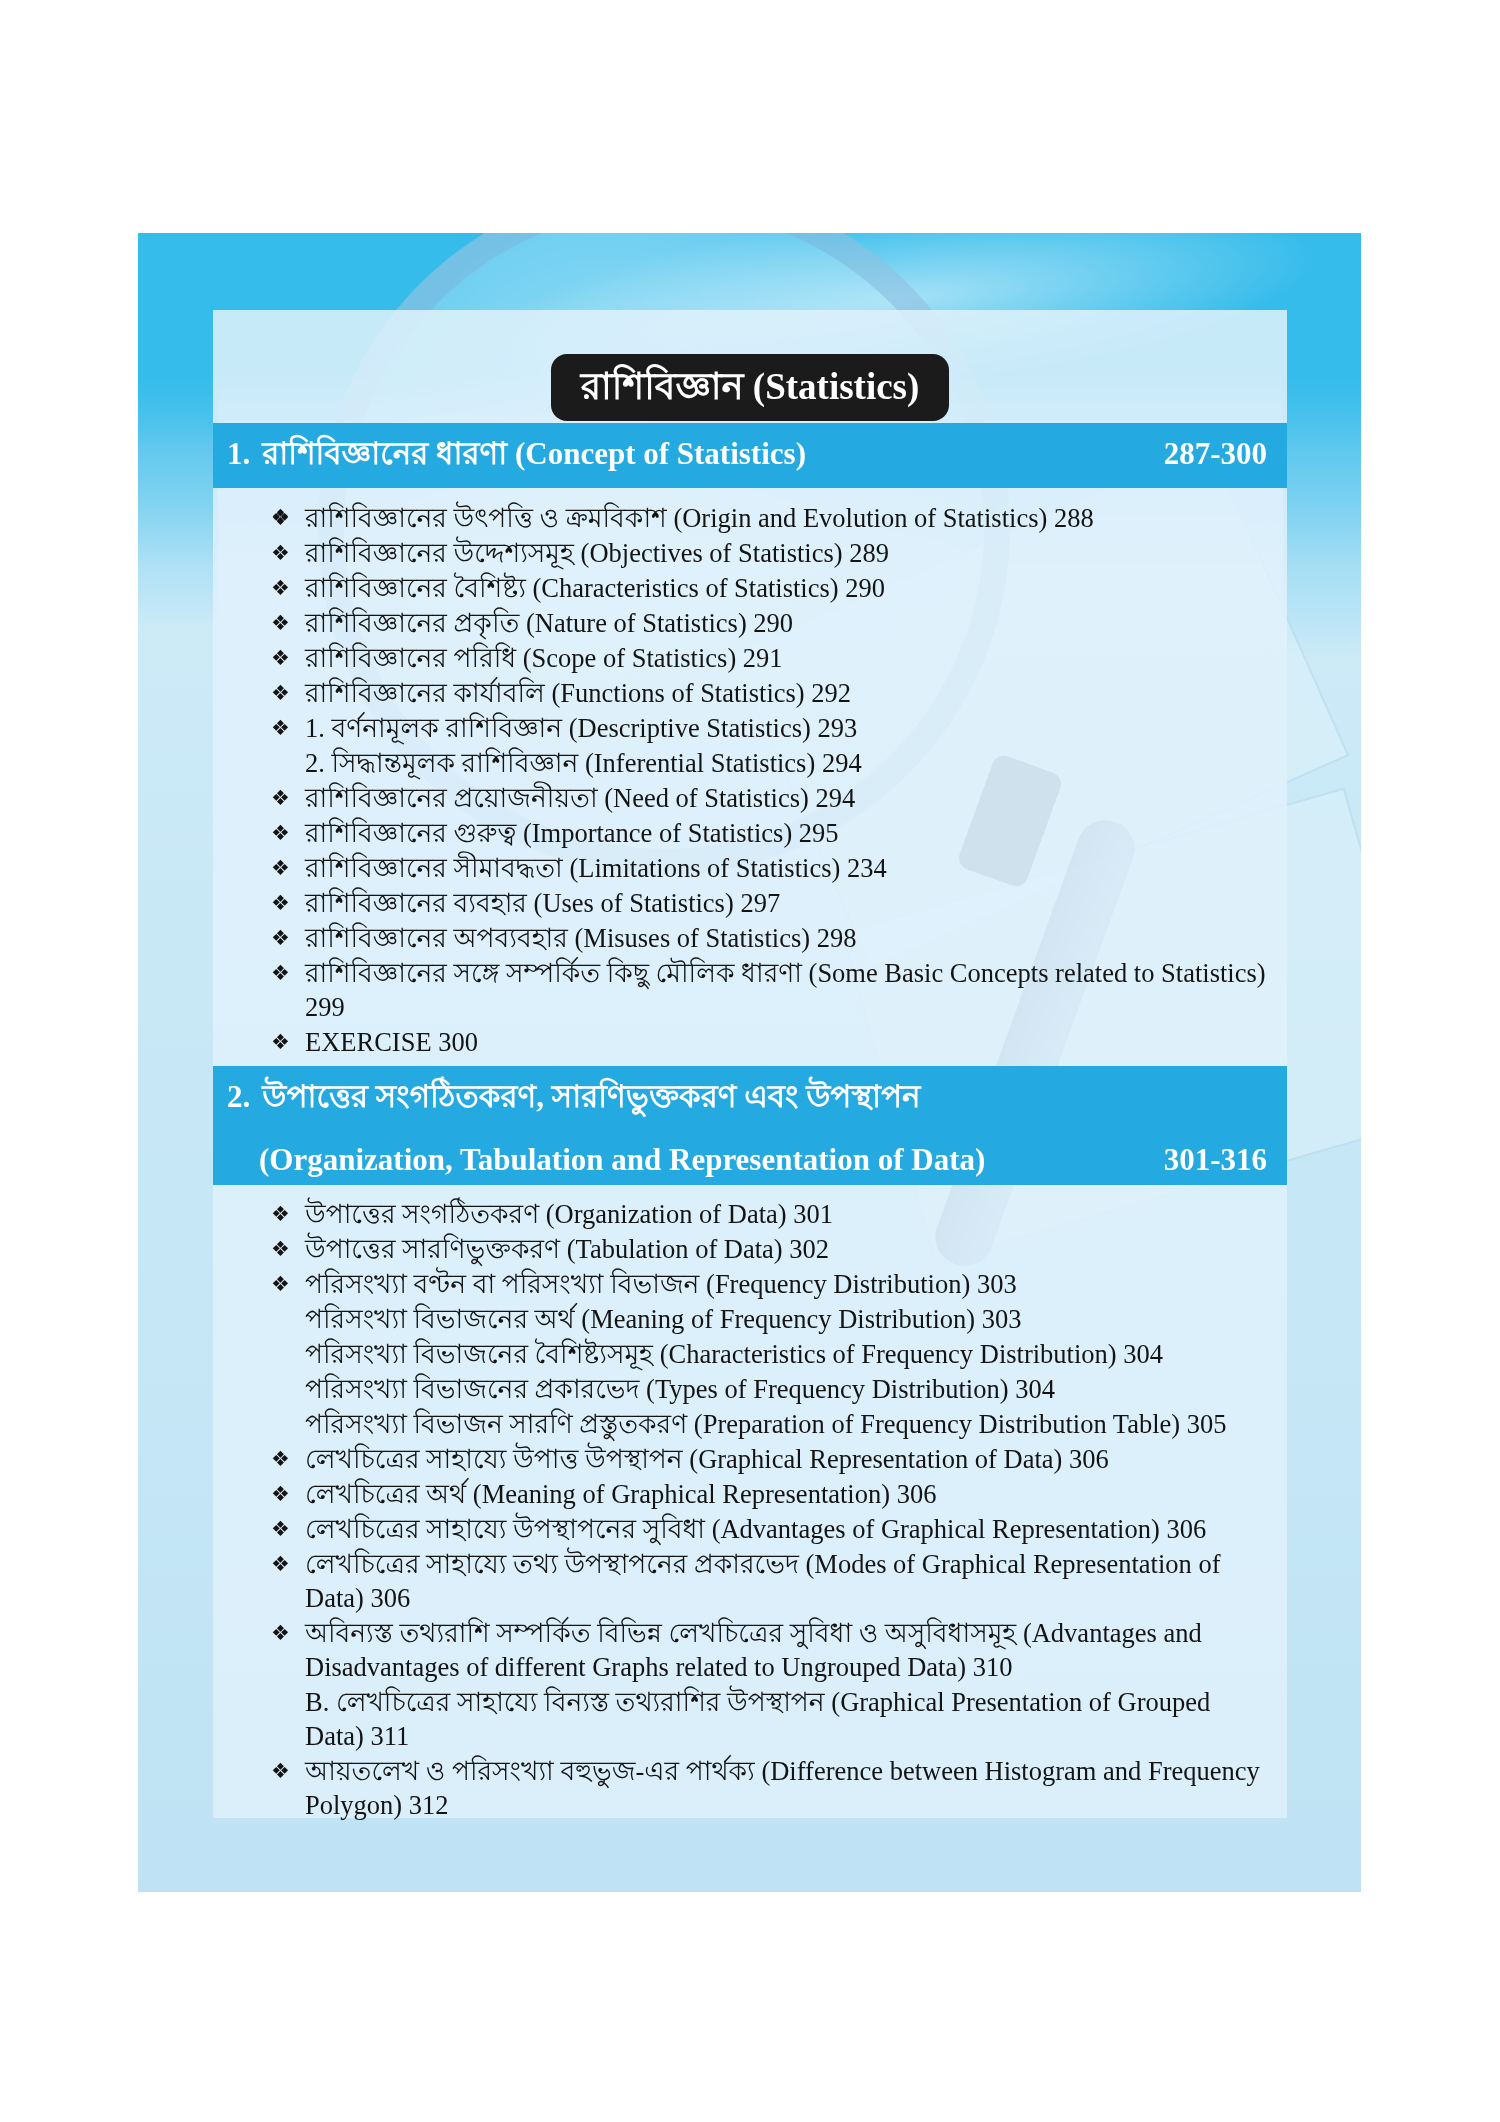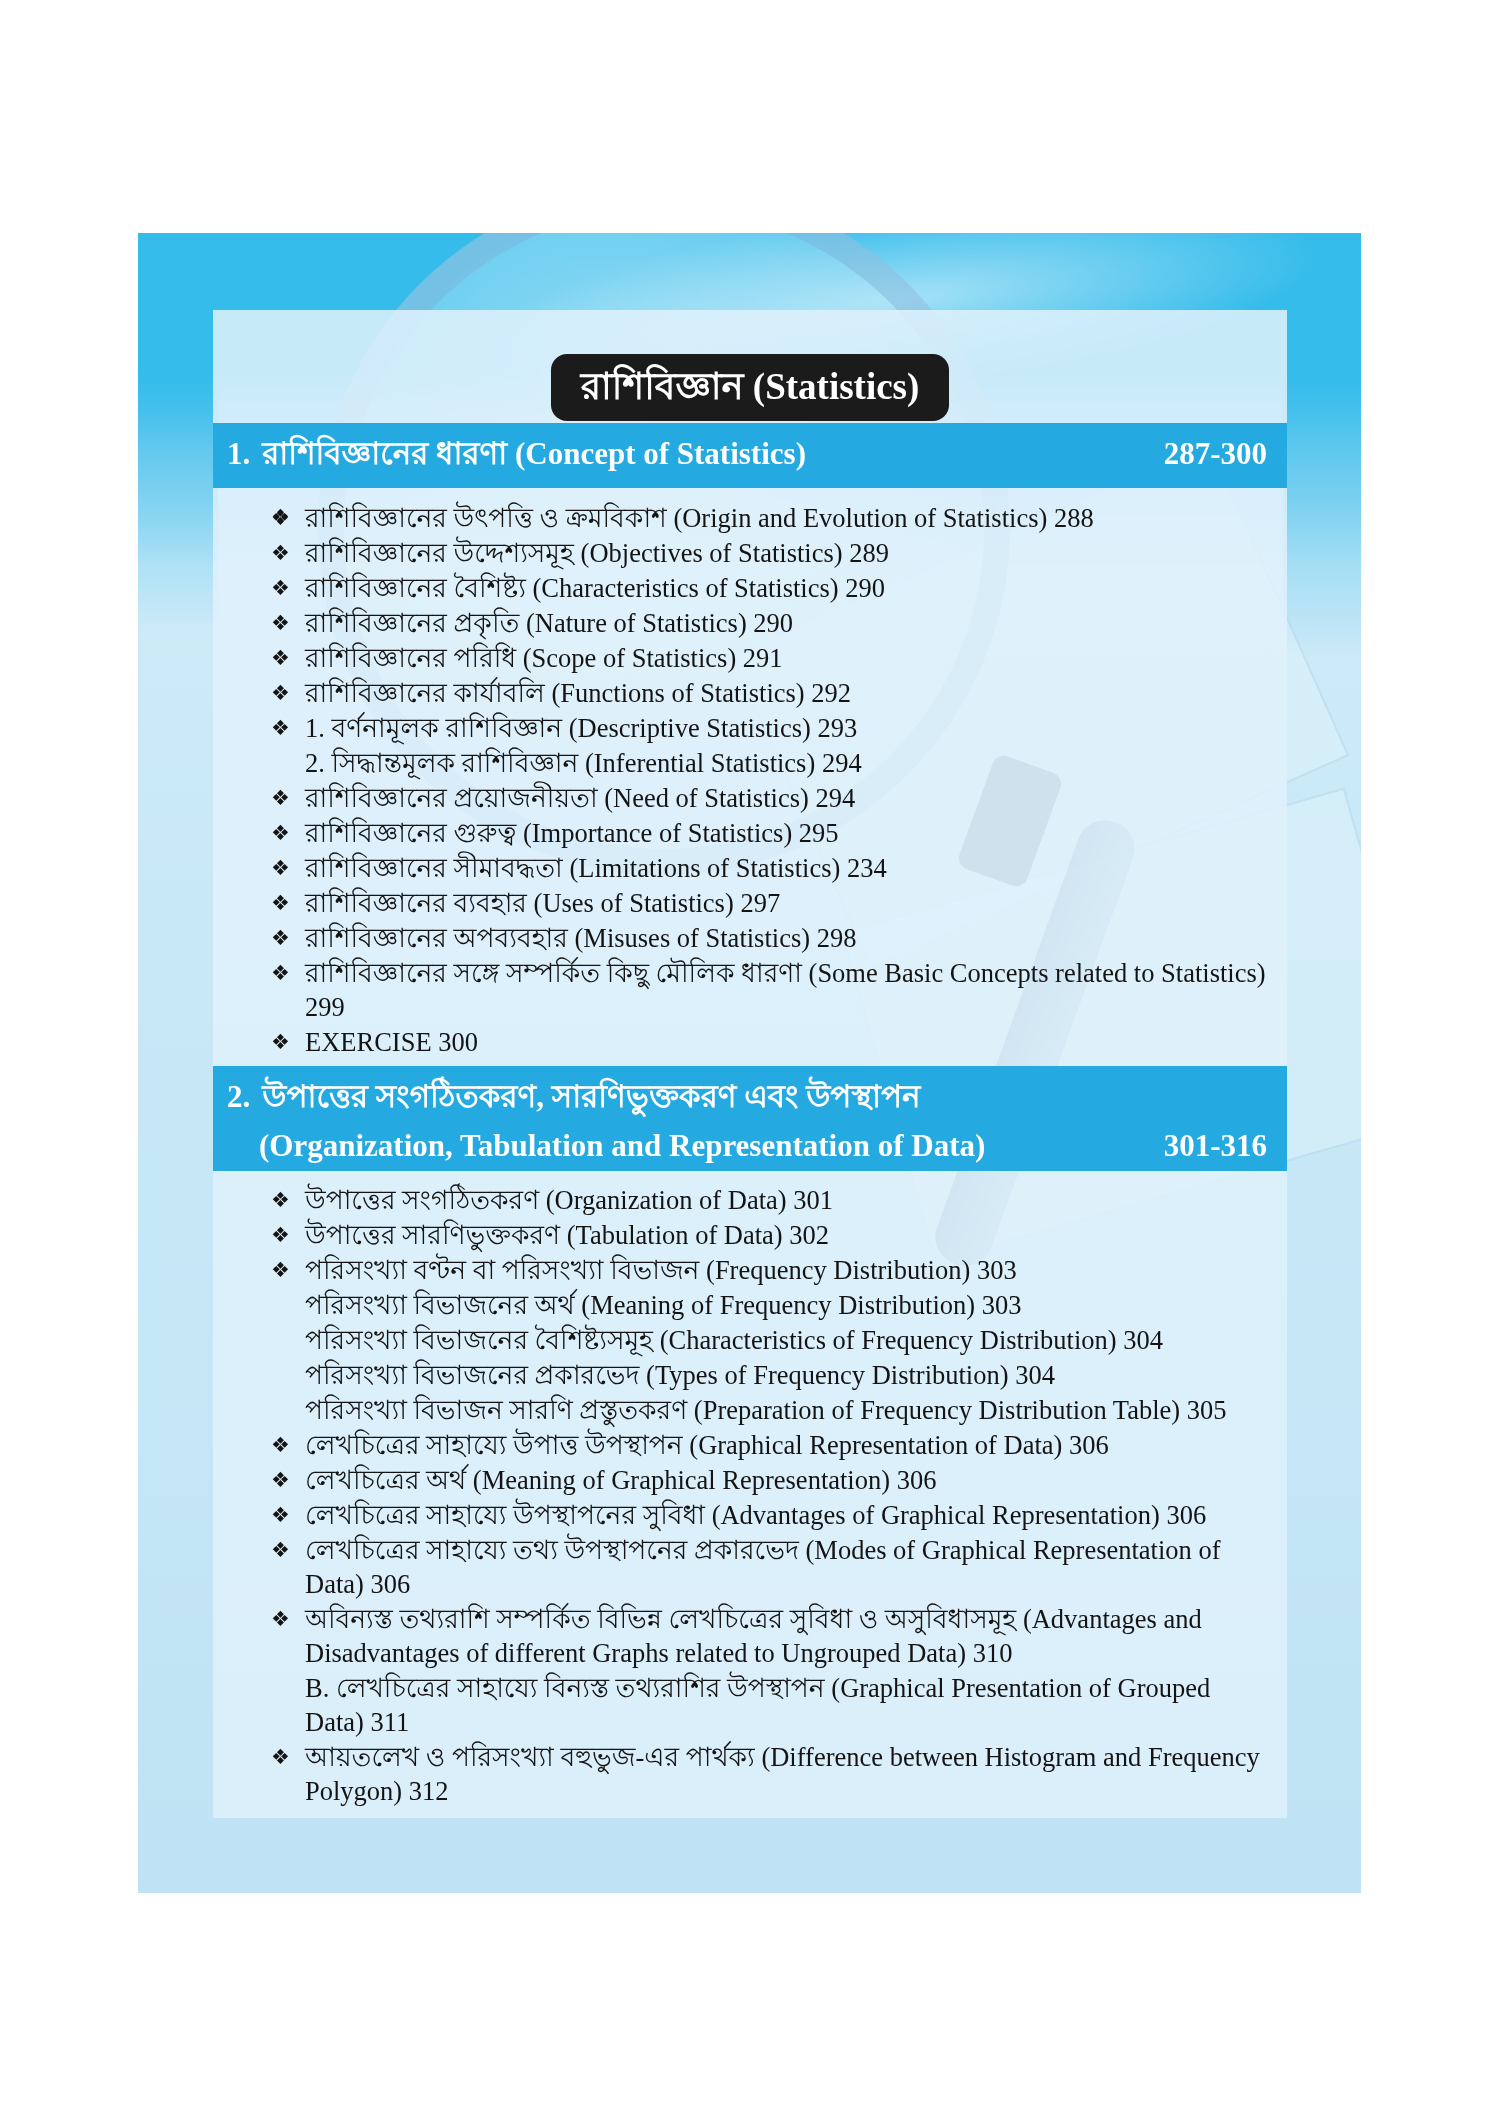--- a/index.html
+++ b/index.html
@@ -1,18 +1,18 @@
 <!DOCTYPE html>
 <html style="--accent: #25a9e1; --band: #35bceb; --badge: #1b1b1b; --panel: #e0f1fb;"><head>
 <meta charset="utf-8">
 <style>
   html,body{margin:0;padding:0;}
   .page{
     position:relative;
-    width:1500px;height:2122px;
+    width:1500px;height:1892px;
     background:#ffffff;
     font-family:"Liberation Serif","DejaVu Serif",serif;
     overflow:hidden;
   }
   
   .outer{
     position:absolute;left:138px;top:233px;width:1223px;height:1660px;
     background:linear-gradient(180deg,
       var(--band,#35bceb) 0%, var(--band,#35bceb) 8.5%,
       #9fdaf2 13%, #cdeaf7 20%, #c6e7f6 60%, #bfe3f4 100%);
@@ -79,21 +79,21 @@
   }
   
   .sec-header{
     background:var(--accent,#25a9e1);
     color:#ffffff;
     font-weight:bold;
     font-size:31px;
     padding:6px 20px 7px 14px;
   }
   .sec-line1,.sec-line2{display:flex;align-items:baseline;}
-  .sec-line2{display:none;padding-left:32px;margin-top:4px;}
+  .sec-line2{display:none;padding-left:32px;margin-top:18px;}
   .sec-num{margin-right:12px;}
   .sec-line1-text,.sec-line2-text{flex:1 1 auto;}
   .sec-pages{margin-left:auto;padding-left:20px;white-space:nowrap;}
   
   .toc-list{
     list-style:none;
     margin:0;
     padding:12px 18px 6px 52px;
     font-size:26.5px;
     line-height:34px;

